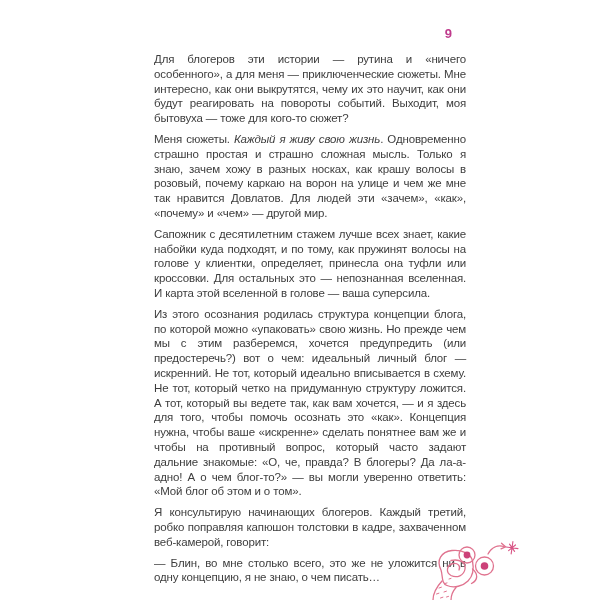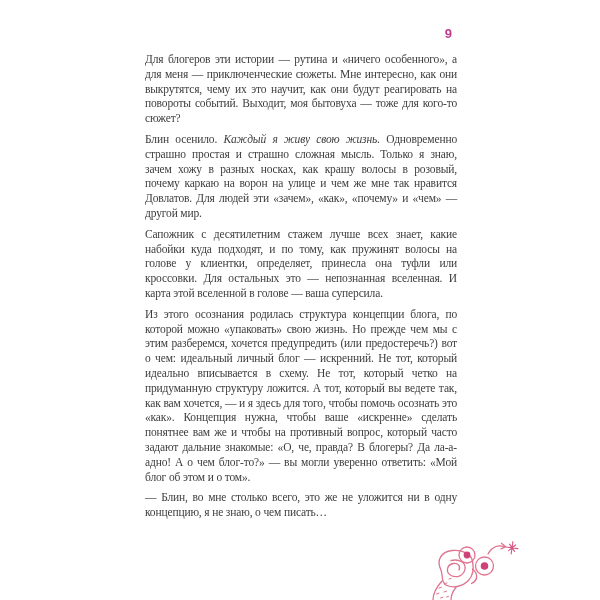--- a/index.html
+++ b/index.html
@@ -13,51 +13,51 @@
   .page-number {
     position: absolute;
     top: 26px;
     right: 148px;
     color: #bf3a8c;
     font-weight: bold;
     font-size: 13px;
   }
   .text-block {
     position: absolute;
-    left: 145px;
+    left: 154px;
     top: 52px;
     width: 312px;
     color: #3d3d3d;
     font-size: 11.5px;
     line-height: 14.8px;
     letter-spacing: -0.15px;
     text-align: justify;
     hyphens: auto;
-    font-family: Liberation Serif, serif;
   }
   .text-block p { margin: 0 0 6px 0; }
   .text-block em { font-style: italic; }
   .illustration {
     position: absolute;
     left: 420px;
     top: 540px;
     width: 105px;
     height: 60px;
   }
 </style>
 </head>
 <body>
 
 <div class="page-number">9</div>
 
 <div class="text-block">
     <p><span>Для блогеров эти истории — рутина и «ничего особенного», а для меня — приключенческие сюжеты. Мне интересно, как они выкрутятся, чему их это научит, как они будут реагировать на повороты событий. Выходит, моя бытовуха — тоже для кого-то сюжет?</span></p>
-    <p><span>Блин осенило. </span><em>Каждый я живу свою жизнь</em><span>. Одновременно страшно простая и страшно сложная мысль. Только я знаю, зачем хожу в разных носках, как крашу волосы в розовый, почему каркаю на ворон на улице и чем же мне так нравится Довлатов. Для людей эти «зачем», «как», «почему» и «чем» — другой мир.</span></p>
+    <p><span>Меня сюжеты. </span><em>Каждый я живу свою жизнь</em><span>. Одновременно страшно простая и страшно сложная мысль. Только я знаю, зачем хожу в разных носках, как крашу волосы в розовый, почему каркаю на ворон на улице и чем же мне так нравится Довлатов. Для людей эти «зачем», «как», «почему» и «чем» — другой мир.</span></p>
     <p><span>Сапожник с десятилетним стажем лучше всех знает, какие набойки куда подходят, и по тому, как пружинят волосы на голове у клиентки, определяет, принесла она туфли или кроссовки. Для остальных это — непознанная вселенная. И карта этой вселенной в голове — ваша суперсила.</span></p>
     <p><span>Из этого осознания родилась структура концепции блога, по которой можно «упаковать» свою жизнь. Но прежде чем мы с этим разберемся, хочется предупредить (или предостеречь?) вот о чем: идеальный личный блог — искренний. Не тот, который идеально вписывается в схему. Не тот, который четко на придуманную структуру ложится. А тот, который вы ведете так, как вам хочется, — и я здесь для того, чтобы помочь осознать это «как». Концепция нужна, чтобы ваше «искренне» сделать понятнее вам же и чтобы на противный вопрос, который часто задают дальние знакомые: «О, че, правда? В блогеры? Да ла-а-адно! А о чем блог-то?» — вы могли уверенно ответить: «Мой блог об этом и о том».</span></p>
+    <p><span>Я консультирую начинающих блогеров. Каждый третий, робко поправляя капюшон толстовки в кадре, захваченном веб-камерой, говорит:</span></p>
     <p><span>— Блин, во мне столько всего, это же не уложится ни в одну концепцию, я не знаю, о чем писать…</span></p>
   </div>
 
 <svg class="illustration" viewBox="0 0 105 60" xmlns="http://www.w3.org/2000/svg">
   <g fill="none" stroke="#e0738f" stroke-width="1.3" stroke-linecap="round" stroke-linejoin="round">
 
     <path d="M21,30 C16,20 21,12 32,10.5 C42,9.5 51,13.5 52.5,21 C54,28.5 53,36 48,41 C43,46 34,48.5 27,45.5 C21,43 23,36 21,30 Z"></path>
 
     <path d="M31,20.5 C40,18.5 46,23 45,29 C44,35.5 37,38.5 31,35.5 C25.5,32.5 26.5,25 33,23.5 C37.5,22.5 41,26 39,30"></path>
 

